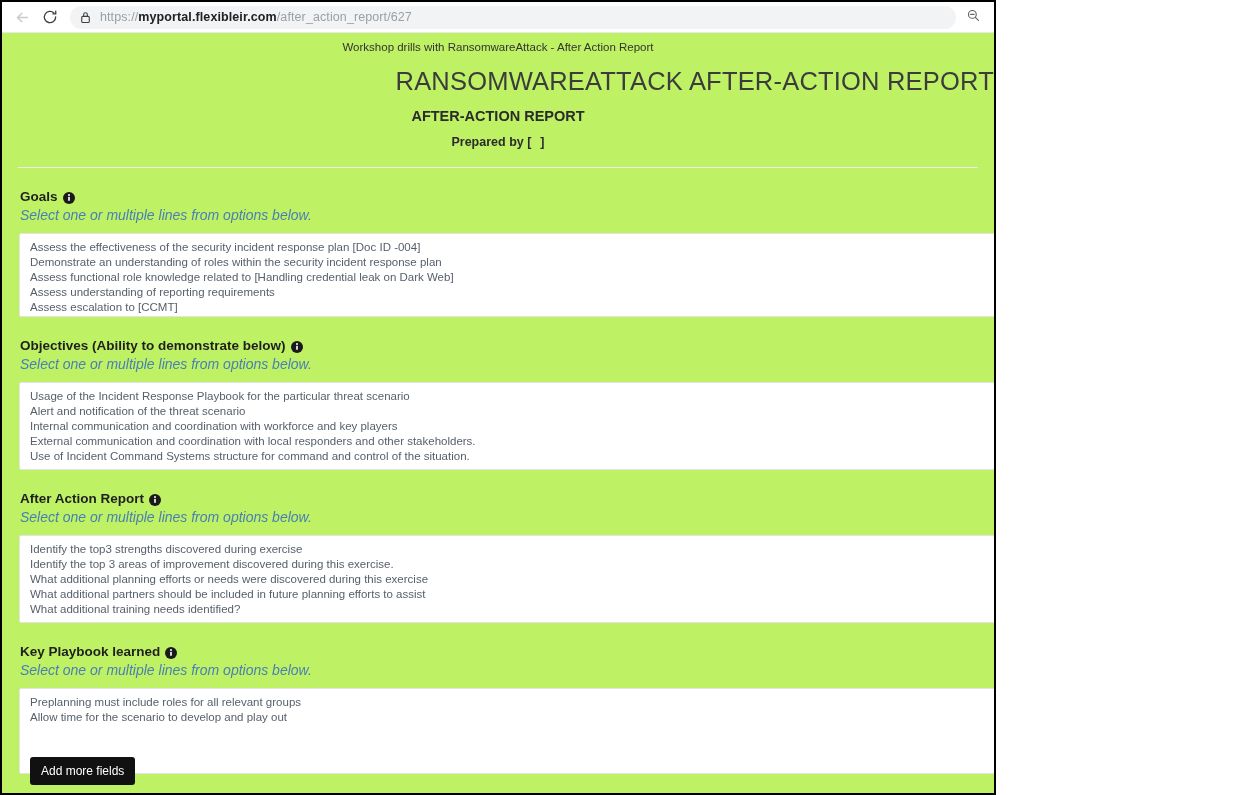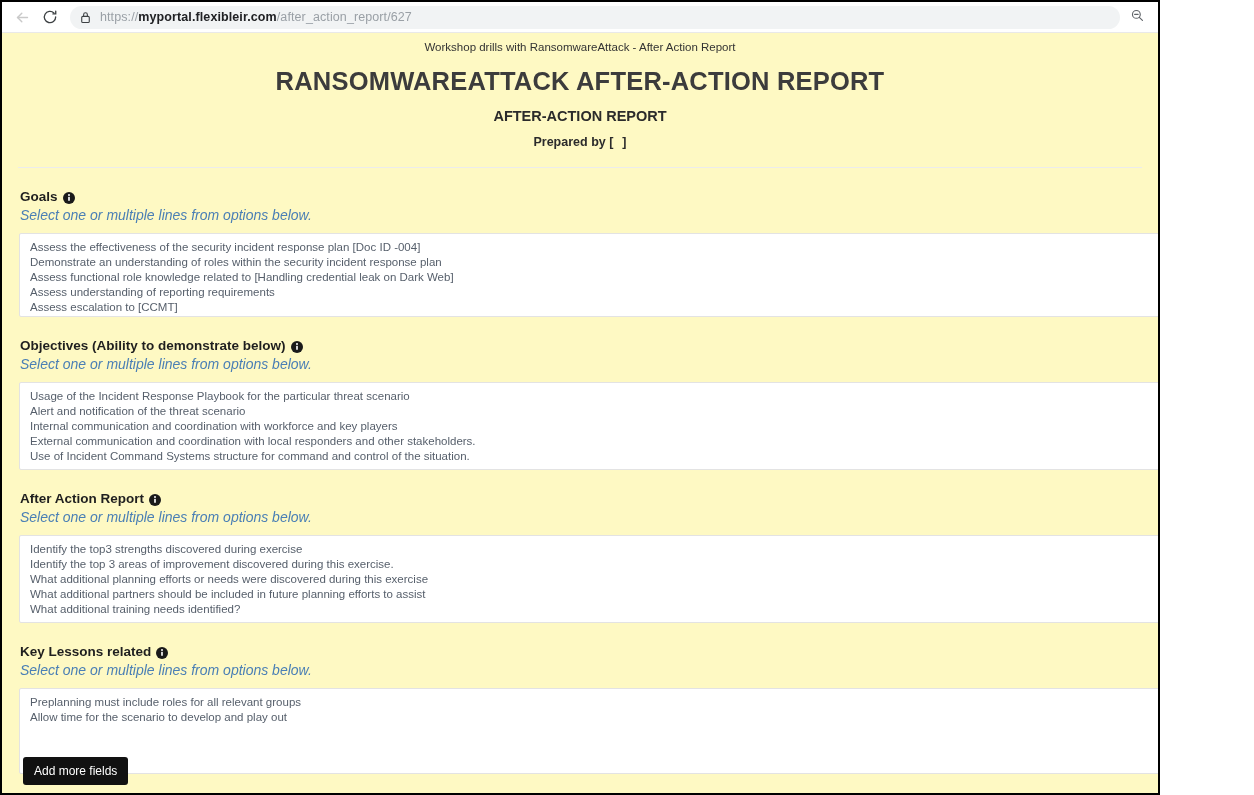--- a/index.html
+++ b/index.html
@@ -5,21 +5,21 @@
   * { box-sizing: border-box; }
   html, body {
     margin: 0; padding: 0;
     width: 1254px; height: 795px;
     background: #ffffff;
     font-family: "Liberation Sans", sans-serif;
     overflow: hidden;
   }
   #window {
     position: relative;
-    width: 1160px; height: 795px;
+    width: 996px; height: 795px;
     border: 2px solid #000000;
     background: #ffffff;
     overflow: hidden;
   }
 
   
   #browser-bar {
     position: relative;
     height: 31px;
     background: #ffffff;
@@ -59,34 +59,34 @@
     flex: 0 0 auto;
     width: 26px; height: 26px;
     margin-left: 4px;
     display: flex; align-items: center; justify-content: center;
   }
 
   
   #page {
     position: relative;
     height: 760px;
-    background: #fef9c3;
+    background: #bef264;
     overflow: hidden;
   }
 
   #doc-subtitle {
     text-align: center;
     font-size: 11.5px;
     color: #333333;
     padding-top: 8px;
   }
   #doc-title {
-    text-align: center;
+    text-align: right;
     font-size: 25.5px;
-    font-weight: bold;
+    font-weight: normal;
     color: #3c3c3c;
     margin: 14px 0 0 0;
     letter-spacing: 0.2px;
   }
   #doc-subhead {
     text-align: center;
     font-size: 14.5px;
     font-weight: bold;
     color: #2b2b2b;
     margin-top: 12px;
@@ -190,21 +190,21 @@
   .option-line {
     font-size: 11.5px;
     color: #565f6b;
     padding: 0 10px;
     line-height: 15px;
     white-space: nowrap;
   }
 
   #add-more-fields {
     position: absolute;
-    left: 21px;
+    left: 28px;
     bottom: 8px;
     background: #111111;
     color: #ffffff;
     border: none;
     border-radius: 3px;
     font-family: "Liberation Sans", sans-serif;
     font-size: 12px;
     padding: 7px 11px;
     cursor: pointer;
   }
@@ -330,21 +330,21 @@
         <div class="option-line">Identify the top3 strengths discovered during exercise</div>
         <div class="option-line">Identify the top 3 areas of improvement discovered during this exercise.</div>
         <div class="option-line">What additional planning efforts or needs were discovered during this exercise</div>
         <div class="option-line">What additional partners should be included in future planning efforts to assist</div>
         <div class="option-line">What additional training needs identified?</div>
       </div>
     </div>
 
     <div class="section">
       <div class="section-head">
-        <span class="section-title">Key Lessons related</span>
+        <span class="section-title">Key Playbook learned</span>
         <span class="info-icon">
           <svg width="12" height="12" viewBox="0 0 16 16">
             <circle cx="8" cy="8" r="8" fill="#1a1a1a"></circle>
             <circle cx="8" cy="4" r="1.35" fill="#ffffff"></circle>
             <rect x="6.9" y="6.4" width="2.2" height="5.4" rx="0.5" fill="#ffffff"></rect>
           </svg>
         </span>
       </div>
       <div class="section-hint">Select one or multiple lines from options below.</div>
       <div class="option-box h-lessons">

